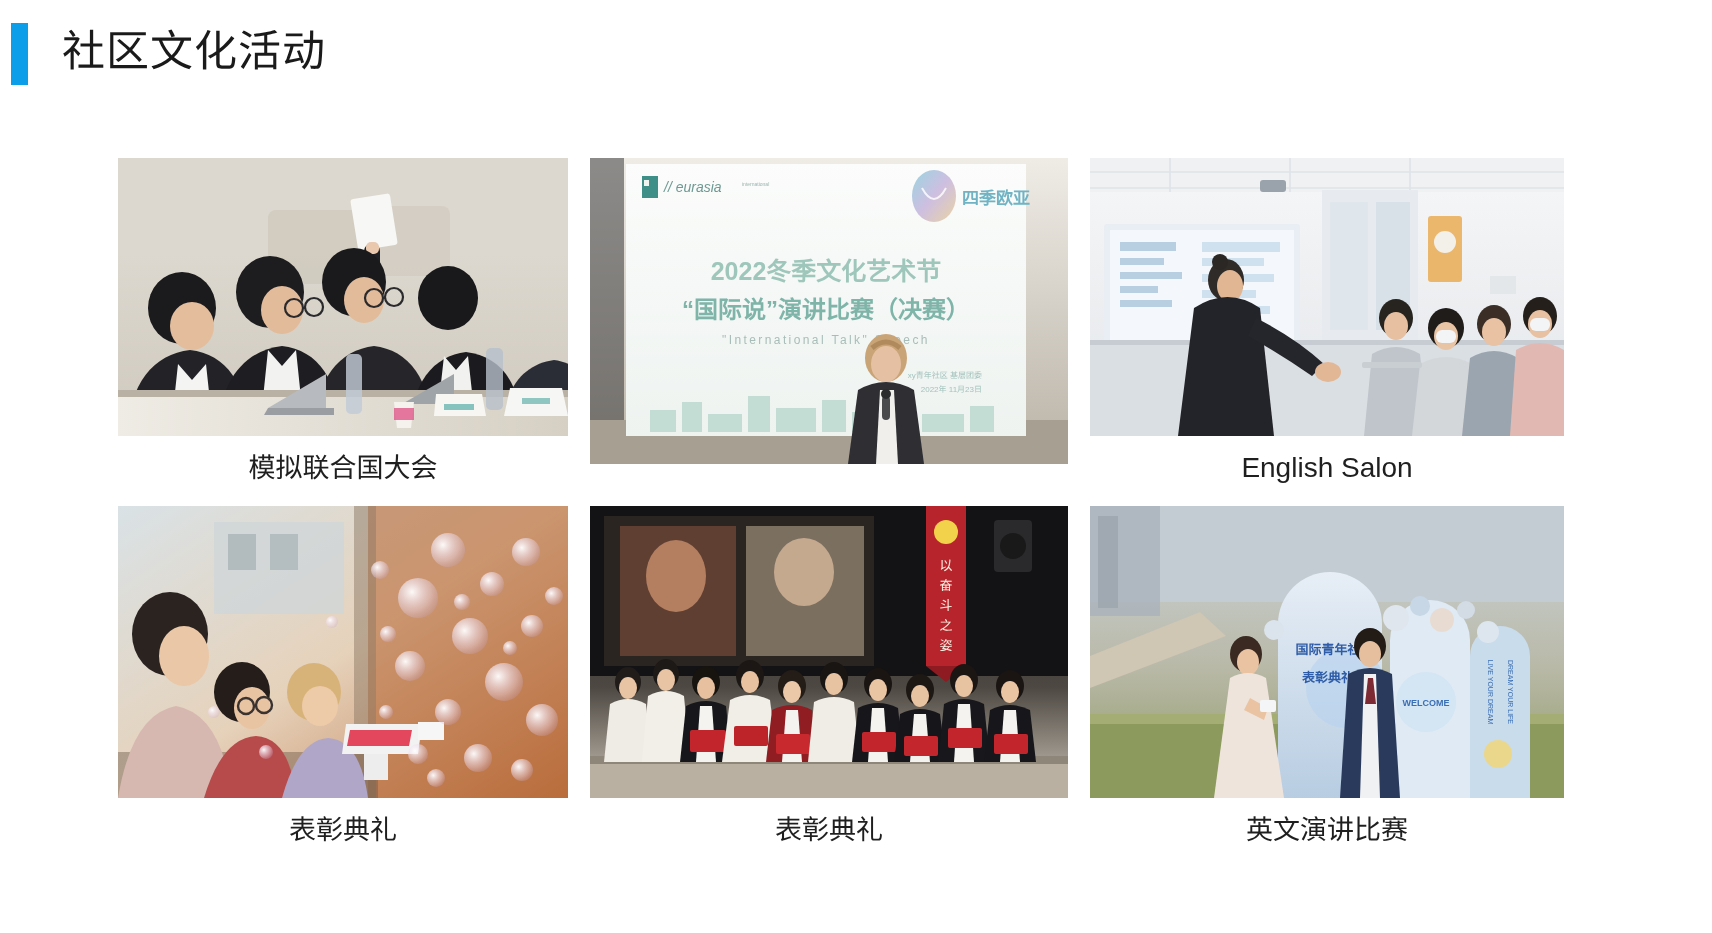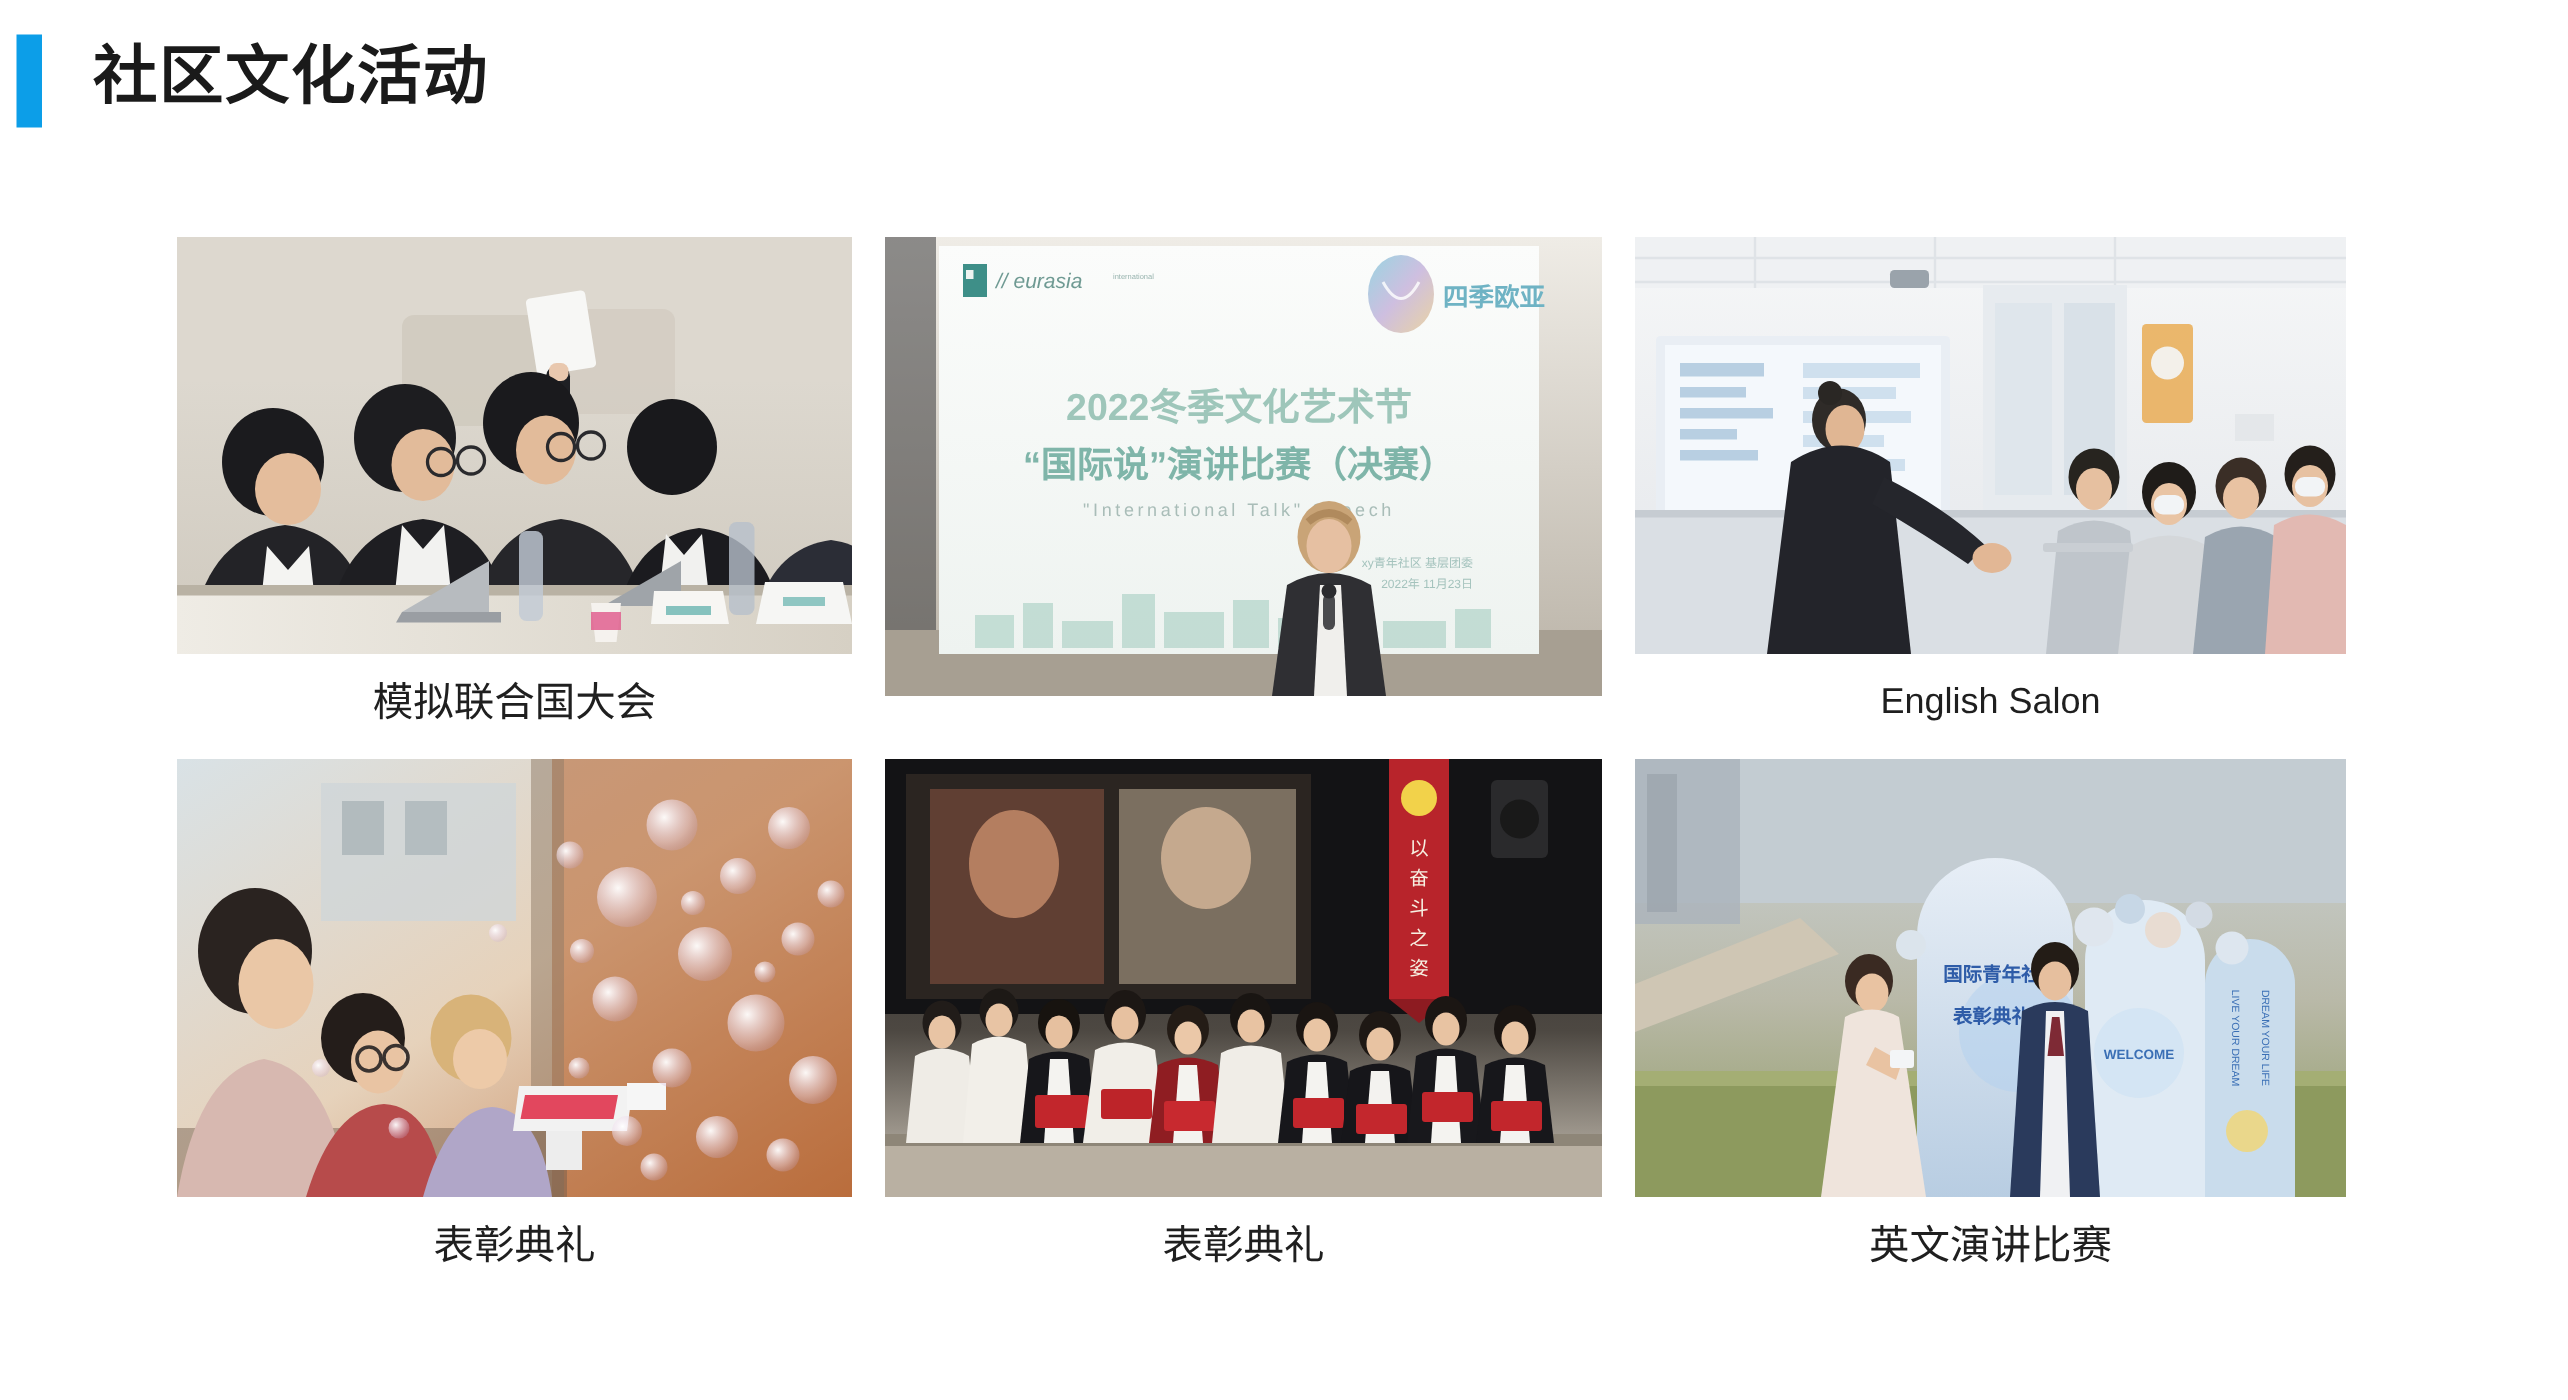--- a/index.html
+++ b/index.html
@@ -32,21 +32,21 @@
     width: 17px;
     height: 62px;
     background: #0C9EE8;
   }
   .page-title {
     position: absolute;
     left: 62px;
     top: 19px;
     font-size: 43px;
     line-height: 64px;
-    font-weight: bold;
+    font-weight: normal;
     color: #1a1a1a;
     letter-spacing: 1px;
     white-space: nowrap;
   }
 
   
   .gallery {
     position: absolute;
     left: 118px;
     top: 158px;
@@ -71,21 +71,21 @@
   .photo-frame.tall { height: 306px; }
   .photo-frame svg { display: block; width: 100%; height: 100%; }
   .card-caption {
     margin-top: 12px;
     font-size: 27px;
     line-height: 40px;
     color: #1f1f1f;
     text-align: right;
     white-space: nowrap;
   }
-  .card-caption.latin { font-size: 24px; }
+  .card-caption.latin { font-size: 28px; }
 
   
   .row2 .photo-frame { height: 292px; }
 </style>
 </head>
 <body>
 
 <div class="page-header">
   <div class="title-accent-bar"></div>
   <div class="page-title">社区文化活动</div>

